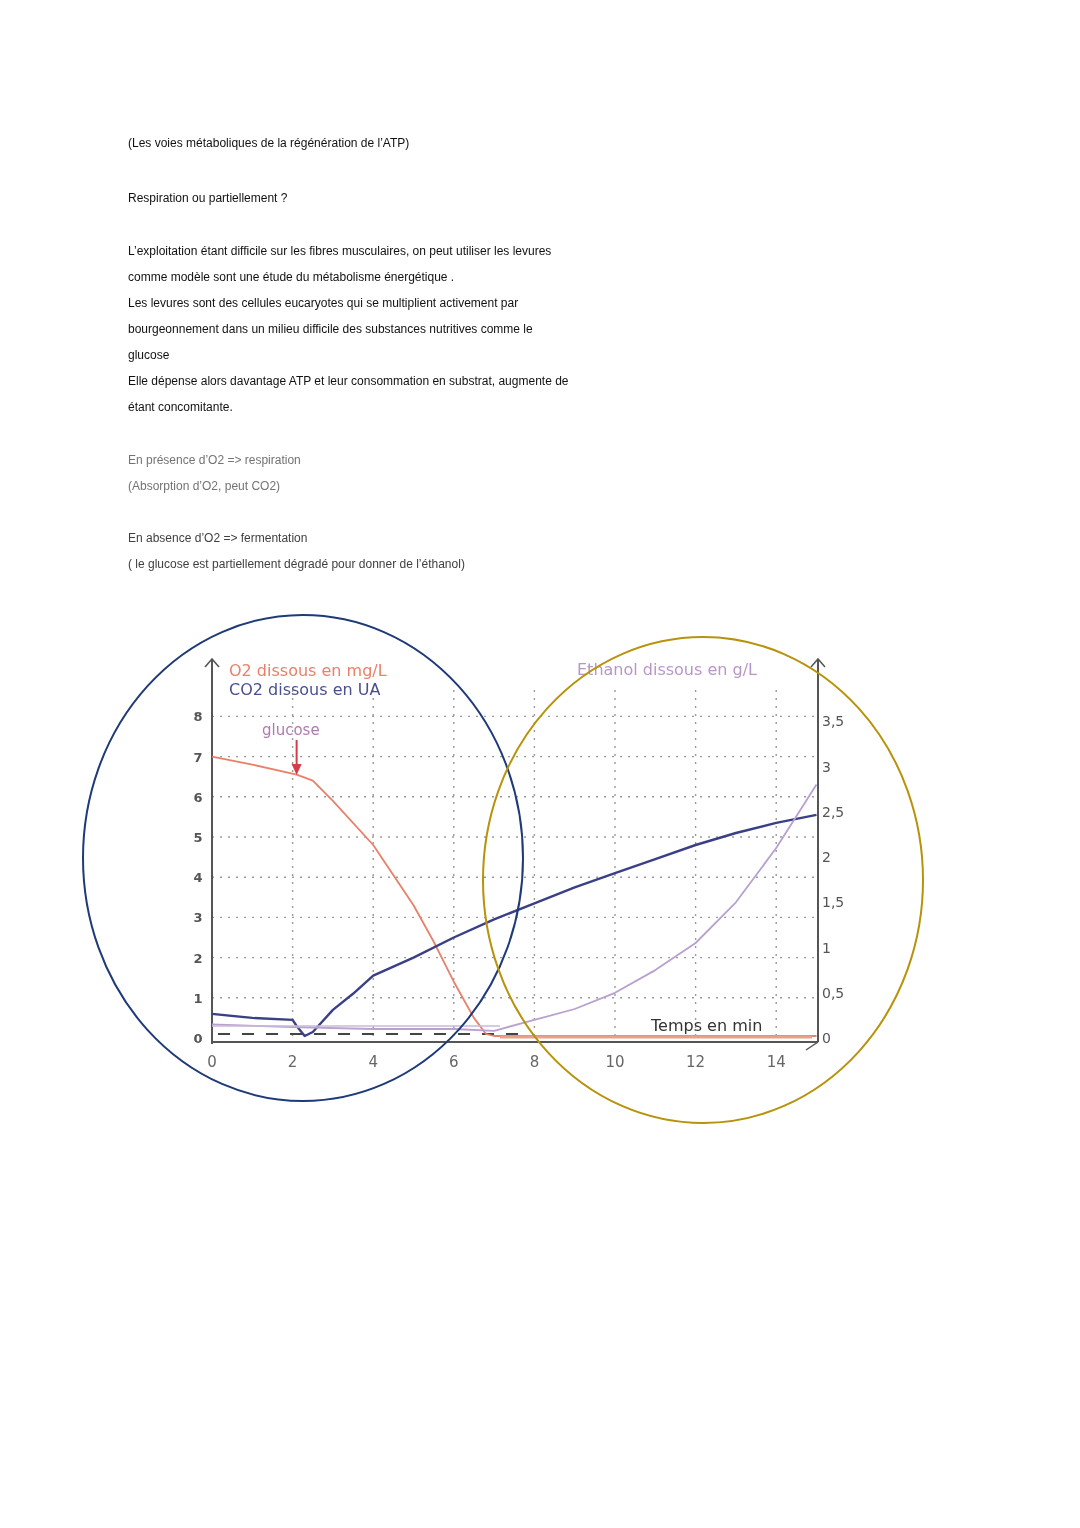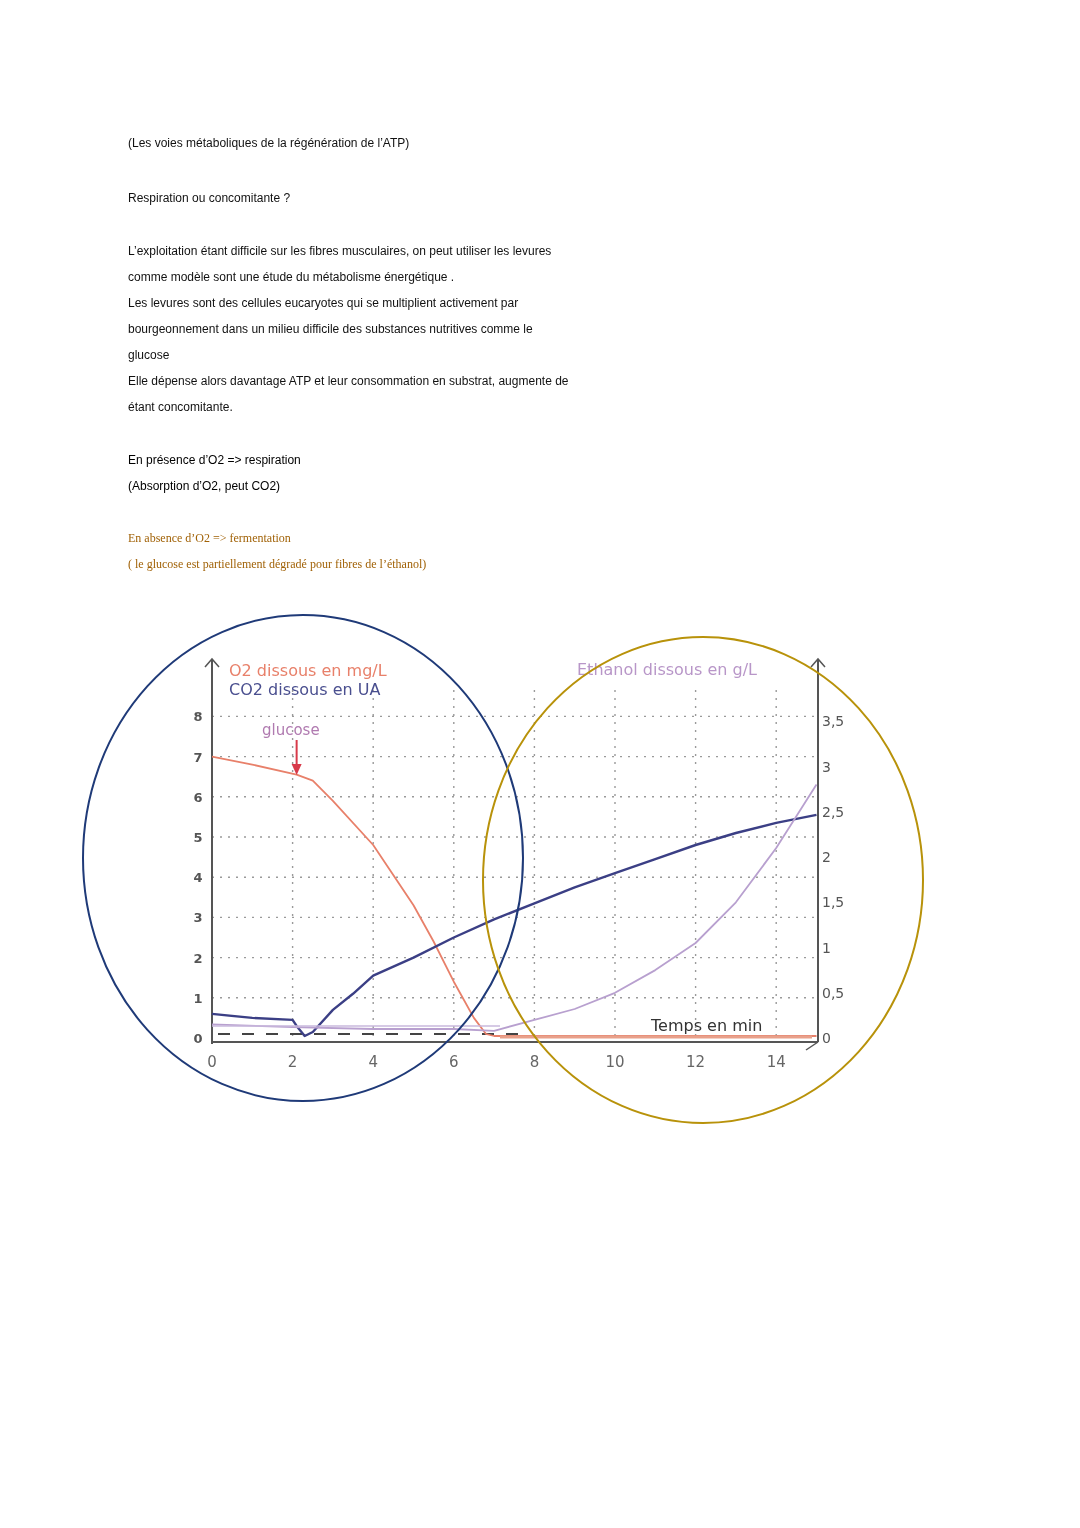--- a/index.html
+++ b/index.html
@@ -1,47 +1,47 @@
 <!DOCTYPE html>
 <html><head>
   <meta charset="utf-8">
   <style>
     html, body { margin: 0; padding: 0; background: #ffffff; }
     body { width: 1080px; height: 1528px; position: relative; overflow: hidden;
            font-family: "Liberation Sans", sans-serif; color: #111; }
     .p { position: absolute; left: 128px; margin: 0; font-size: 12px; line-height: 26px; white-space: nowrap; }
-    .blue { color: #000000; }
-    .yellow { color: #a16207; font-family: Liberation Serif, serif; }
+    .blue { color: #737373; }
+    .yellow { color: #404040; }
     #chart { position: absolute; left: 0; top: 0; }
     svg text { font-family: "DejaVu Sans", sans-serif; }
   </style>
 </head>
 <body>
 
 <p class="p" style="top:130px">(Les voies métaboliques de la régénération de l’ATP)</p>
-<p class="p" style="top:185px">Respiration ou concomitante ?</p>
+<p class="p" style="top:185px">Respiration ou partiellement ?</p>
 
 <div>
   <p class="p" style="top:238px">L’exploitation étant difficile sur les fibres musculaires, on peut utiliser les levures</p>
   <p class="p" style="top:264px">comme modèle sont une étude du métabolisme énergétique .</p>
   <p class="p" style="top:290px">Les levures sont des cellules eucaryotes qui se multiplient activement par</p>
   <p class="p" style="top:316px">bourgeonnement dans un milieu difficile des substances nutritives comme le</p>
   <p class="p" style="top:342px">glucose</p>
   <p class="p" style="top:368px">Elle dépense alors davantage ATP et leur consommation en substrat, augmente de</p>
   <p class="p" style="top:394px">étant concomitante.</p>
 </div>
 
 <div>
   <p class="p blue" style="top:447px">En présence d’O2 =&gt; respiration</p>
   <p class="p blue" style="top:473px">(Absorption d’O2, peut CO2)</p>
 </div>
 
 <div>
   <p class="p yellow" style="top:525px">En absence d’O2 =&gt; fermentation</p>
-  <p class="p yellow" style="top:551px">( le glucose est partiellement dégradé pour fibres de l’éthanol)</p>
+  <p class="p yellow" style="top:551px">( le glucose est partiellement dégradé pour donner de l’éthanol)</p>
 </div>
 
 <svg id="chart" width="1080" height="1528" xmlns="http://www.w3.org/2000/svg">
   <g id="grid">
       <line x1="212" x2="818" y1="997.8" y2="997.8" stroke="#9a9a9a" stroke-width="1.4" stroke-dasharray="2 6"></line>
       <line x1="212" x2="818" y1="957.6" y2="957.6" stroke="#9a9a9a" stroke-width="1.4" stroke-dasharray="2 6"></line>
       <line x1="212" x2="818" y1="917.4" y2="917.4" stroke="#9a9a9a" stroke-width="1.4" stroke-dasharray="2 6"></line>
       <line x1="212" x2="818" y1="877.2" y2="877.2" stroke="#9a9a9a" stroke-width="1.4" stroke-dasharray="2 6"></line>
       <line x1="212" x2="818" y1="837" y2="837" stroke="#9a9a9a" stroke-width="1.4" stroke-dasharray="2 6"></line>
       <line x1="212" x2="818" y1="796.8" y2="796.8" stroke="#9a9a9a" stroke-width="1.4" stroke-dasharray="2 6"></line>

